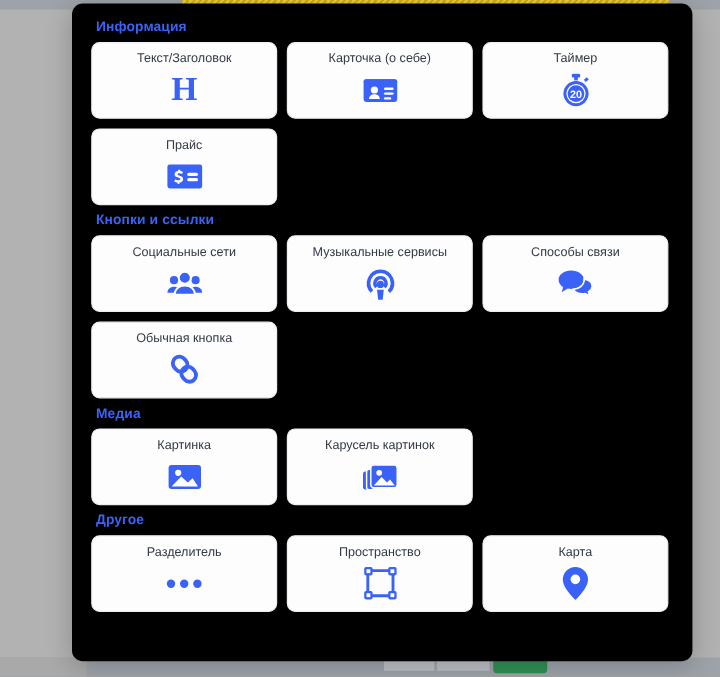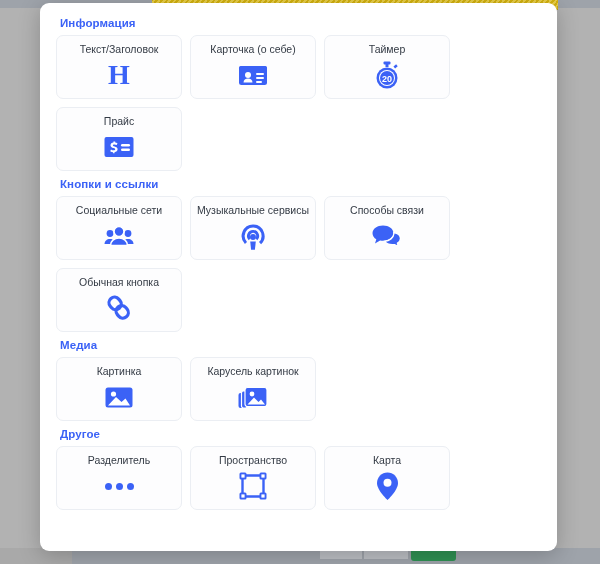--- a/index.html
+++ b/index.html
@@ -70,25 +70,25 @@
     position: absolute;
     left: 411px; top: 547px;
     width: 45px; height: 14px;
     background: #2f9153;
     border-radius: 0 0 3px 3px;
   }
 
   
   #modal {
     position: absolute;
-    left: 40px;
+    left: 60px;
     top: 3px;
     width: 517px;
     height: 548px;
-    background: #ffffff;
+    background: #000000;
     border-radius: 9px;
     box-shadow: 0 4px 22px rgba(0,0,0,0.22);
     box-sizing: border-box;
     padding: 10px 16px 12px 16px;
     overflow: hidden;
   }
 
   .section {
     margin-bottom: 2px;
   }
@@ -100,21 +100,21 @@
     letter-spacing: 0.1px;
   }
   .section:first-child .section-title { margin-top: 4px; }
 
   .card-grid {
     display: flex;
     flex-wrap: wrap;
     gap: 8px;
   }
   .card {
-    width: 126px;
+    width: 155px;
     height: 64px;
     box-sizing: border-box;
     background: #fdfdfe;
     border: 1px solid #ebeef3;
     border-radius: 7px;
     display: flex;
     flex-direction: column;
     align-items: center;
     justify-content: flex-start;
     padding-top: 7px;

